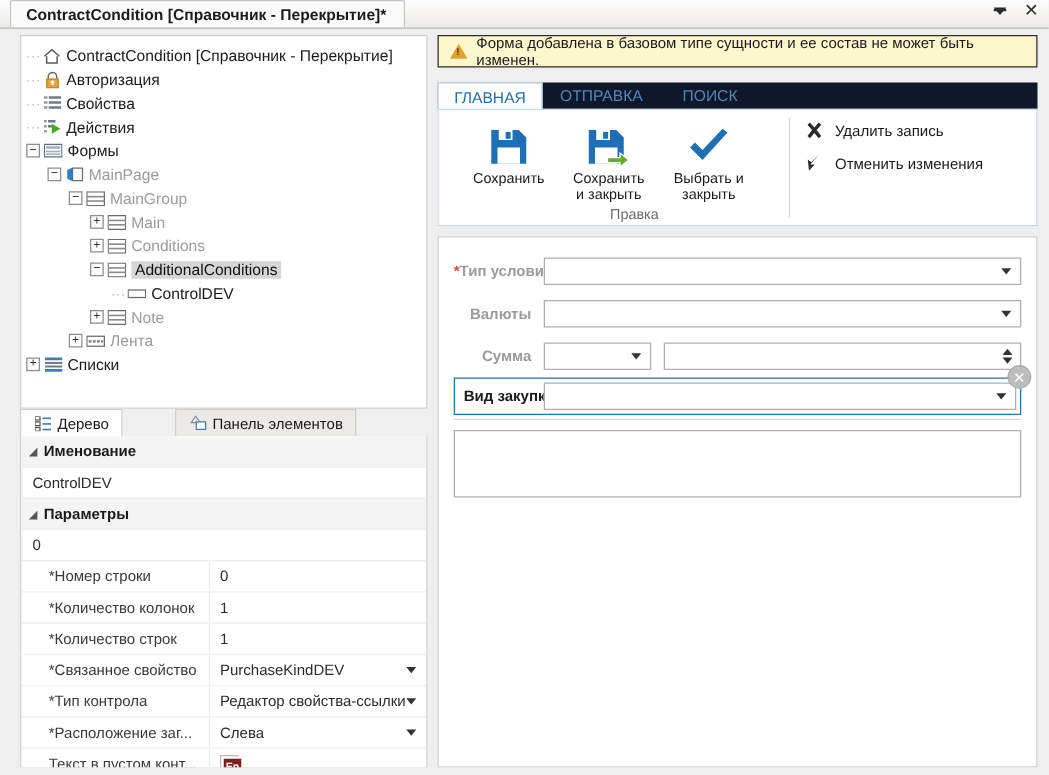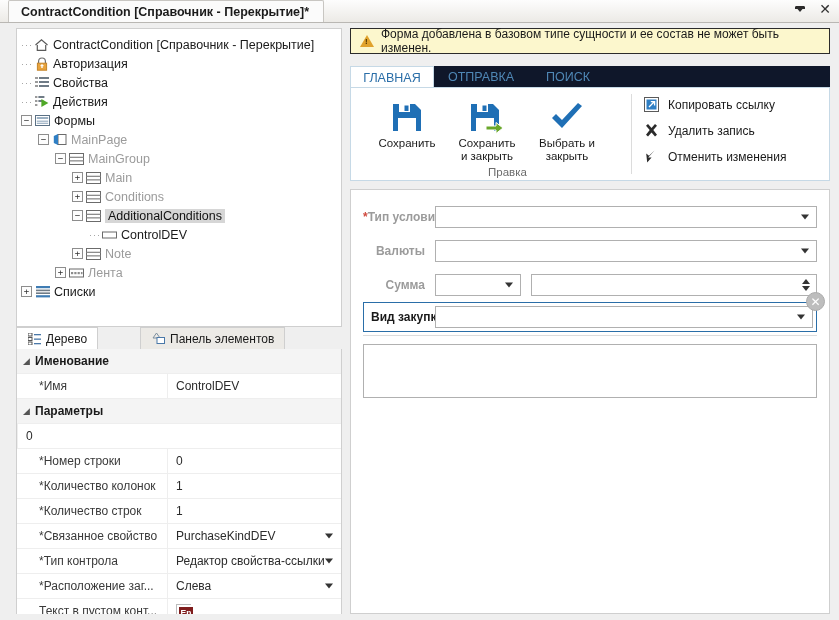--- a/index.html
+++ b/index.html
@@ -364,21 +364,20 @@
 
     <div class="pgrid">
       <div id="pgrid-root">
           <div class="prow cat">
             <div class="pname">
               <span class="catarrow">◢</span>
               <span>Именование</span>
             </div>
           </div>
           <div class="prow">
-            <div class="pname ind">*Имя</div>
             <div class="pval">
               <span>ControlDEV</span>
             </div>
           </div>
           <div class="prow cat">
             <div class="pname">
               <span class="catarrow">◢</span>
               <span>Параметры</span>
             </div>
           </div>
@@ -498,30 +497,20 @@
         </div>
         <div class="grouplabel">Правка</div>
       </div>
 
       <div class="ribsep"></div>
 
       <div class="smallbtns">
         <div class="smallbtn">
           <span class="sglyph">
             <svg width="15" height="15" viewBox="0 0 15 15">
-              <rect x="0.5" y="0.5" width="14" height="14" fill="#fff" stroke="#5a5a5a"></rect>
-              <rect x="2.5" y="2.5" width="10" height="10" fill="#2f7fc4"></rect>
-              <path d="M5 10 L10 5 M6.8 4.6 h3.8 v3.8" stroke="#fff" stroke-width="1.3" fill="none"></path>
-            </svg>
-          </span>
-          <span>Копировать ссылку</span>
-        </div>
-        <div class="smallbtn">
-          <span class="sglyph">
-            <svg width="15" height="15" viewBox="0 0 15 15">
               <path d="M2 2.7 L4 1 L7.5 5 L11 1 L13 2.7 L9.3 6.9 L13 11.8 L11 13.5 L7.5 9.4 L4 13.5 L2 11.8 L5.7 6.9 Z" fill="#2b2b2b"></path>
             </svg>
           </span>
           <span>Удалить запись</span>
         </div>
         <div class="smallbtn">
           <span class="sglyph">
             <svg width="15" height="15" viewBox="0 0 15 15">
               <path d="M10.5 1.5 L4.2 8.6 L7.6 8.6 L3.2 13.6 L2.2 4.6 L5 6.8 L10.5 1.5 Z" fill="#2b2b2b"></path>
             </svg>

